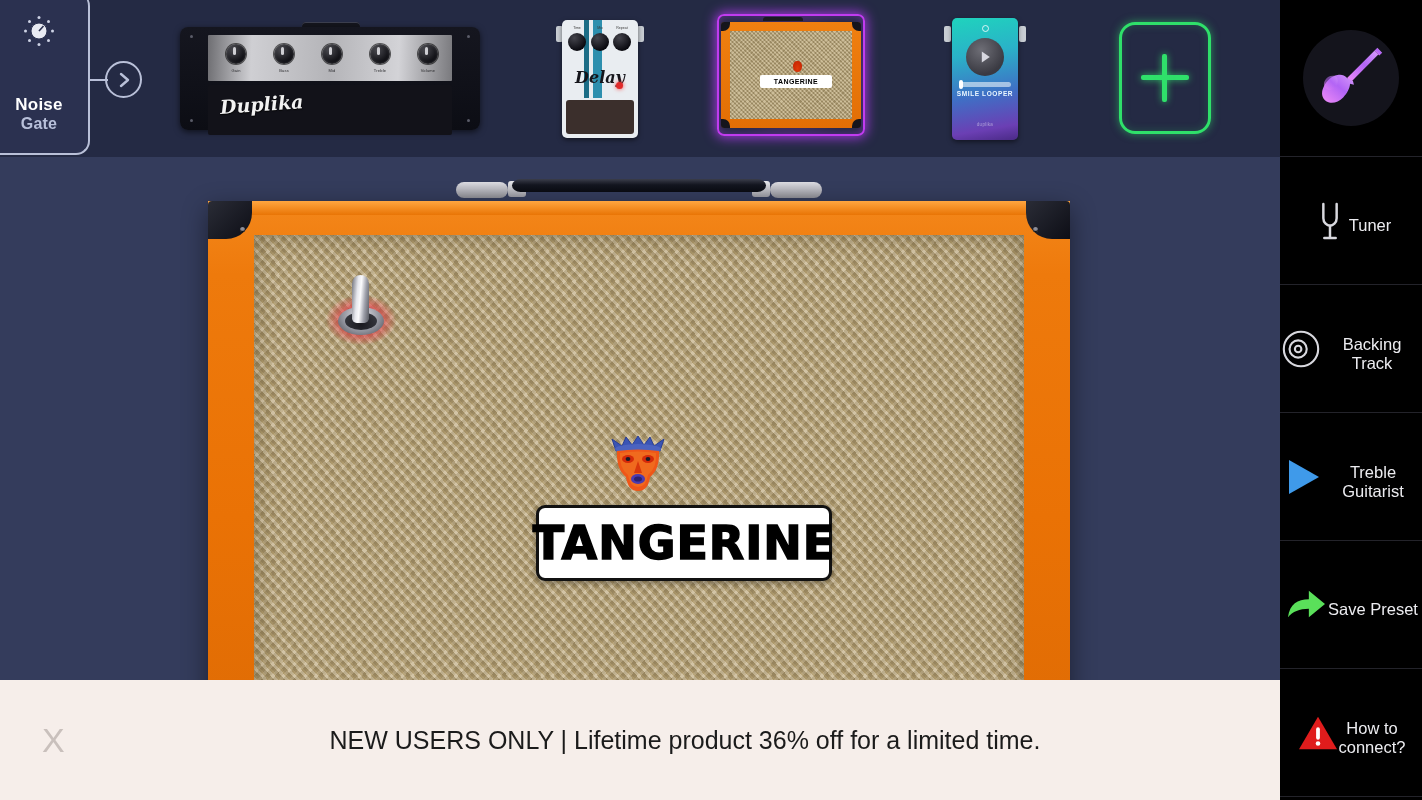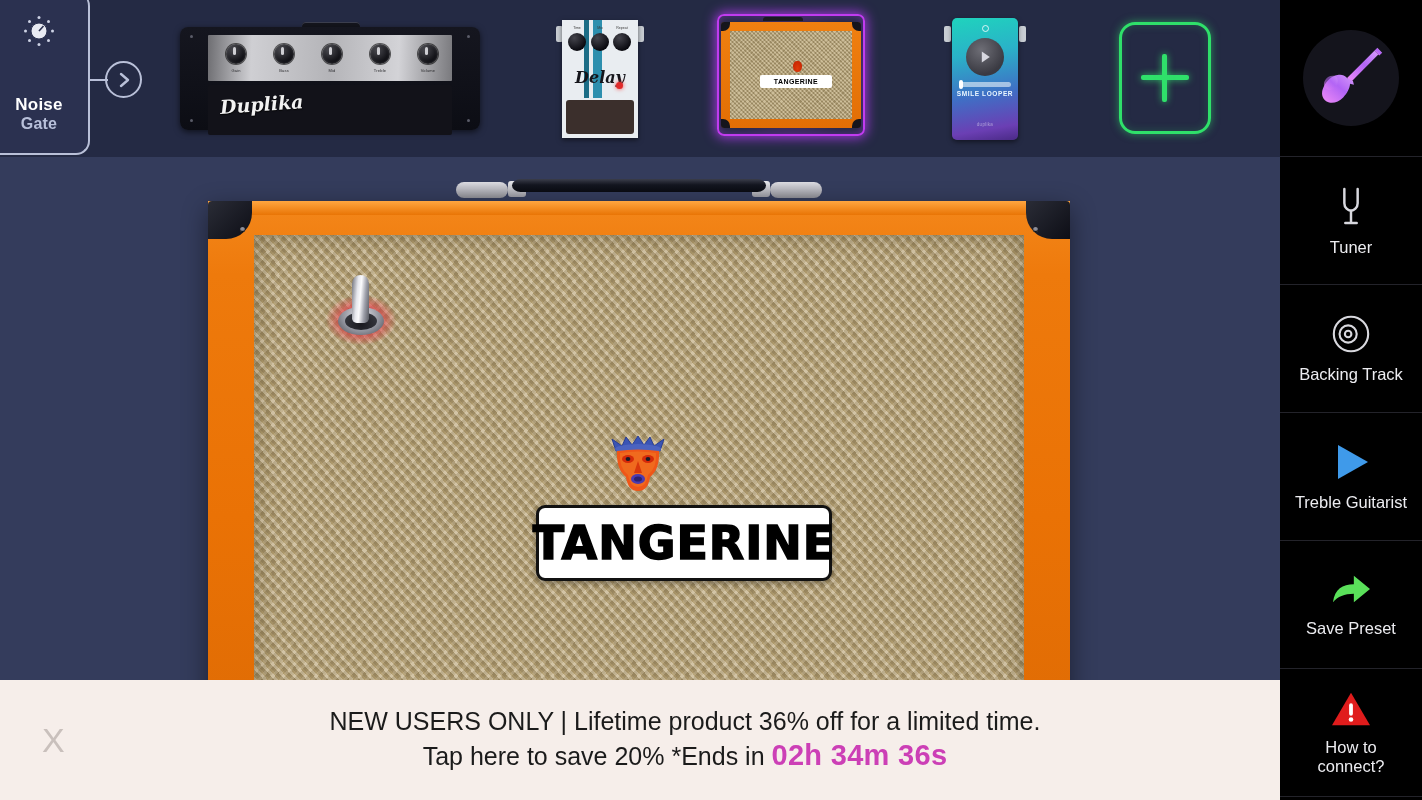--- a/index.html
+++ b/index.html
@@ -86,21 +86,21 @@
     font-size: 19px; color: #f2f2f2; transform: rotate(-4deg);
     text-shadow: 0 1px 1px #000;
   }
   .screw { position: absolute; width: 3px; height: 3px; border-radius: 50%;
            background: #5a5c68; }
 
   
   #slot-delay { left: 540px; width: 120px; }
   #delay-body {
     position: absolute; left: 22px; top: 20px; width: 76px; height: 118px;
-    background: #e9edf1; border-radius: 0;
+    background: #e9edf1; border-radius: 5px;
     box-shadow: 0 2px 5px rgba(0,0,0,.5);
     overflow: hidden;
   }
   #delay-stripeA { position:absolute; left:22px; top:0; width:5px; height:78px; background:#1c6d86; }
   #delay-stripeB { position:absolute; left:31px; top:0; width:9px; height:78px; background:#2d8fae; }
   .dk { position: absolute; top: 13px; width: 18px; height: 18px; border-radius: 50%;
         background: radial-gradient(circle at 35% 28%, #44444c, #0a0a10 72%); }
   .dk-lab { position:absolute; top:6px; width:26px; margin-left:-4px; font-size:3.5px;
             color:#3a3a3a; text-align:center; }
   #delay-word {
@@ -288,21 +288,21 @@
   }
 
   
   #sidebar {
     position: absolute; right: 0; top: 0; width: 142px; height: 800px;
     background: #000; overflow: hidden;
   }
   .sb-item {
     position: relative; width: 142px; height: 128px;
     border-bottom: 1px solid #23232a;
-    display: flex; flex-direction: column;
+    display: flex; flex-direction: row;
     align-items: center; justify-content: center;
     cursor: pointer;
   }
   .sb-label {
     font-size: 16.5px; color: #ececf0; margin-top: 10px;
     text-align: center; line-height: 1.12; white-space: pre-line;
   }
   #sb-logo { height: 157px; border-bottom: 1px solid #23232a; }
   #sb-logo-circle {
     width: 96px; height: 96px; border-radius: 50%;
@@ -507,23 +507,20 @@
       </div>
 
     </div>
 
     <div id="banner">
       <div id="banner-x">X</div>
       <div id="banner-body">
         <div class="bn-line bn-l1">
           <span class="bn-bold">NEW USERS ONLY</span><span> | </span><span>Lifetime product 36% off for a limited time.</span>
         </div>
-        <div class="bn-line bn-l2">
-          <span>Tap here to save 20% </span><span class="bn-bold">*Ends in </span><span class="bn-timer">02h 34m 36s</span>
-        </div>
       </div>
     </div>
 
   </div>
 
   <div id="sidebar">
 
     <div class="sb-item" id="sb-logo">
       <div id="sb-logo-circle">
         <svg viewBox="0 0 80 80" width="78" height="78">

